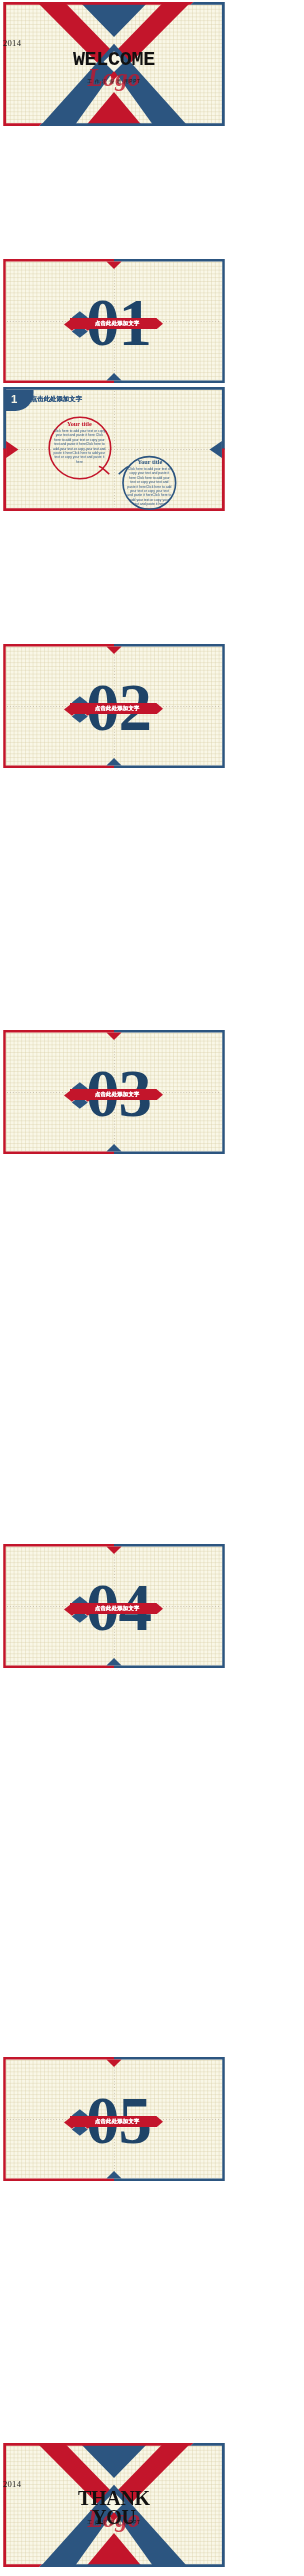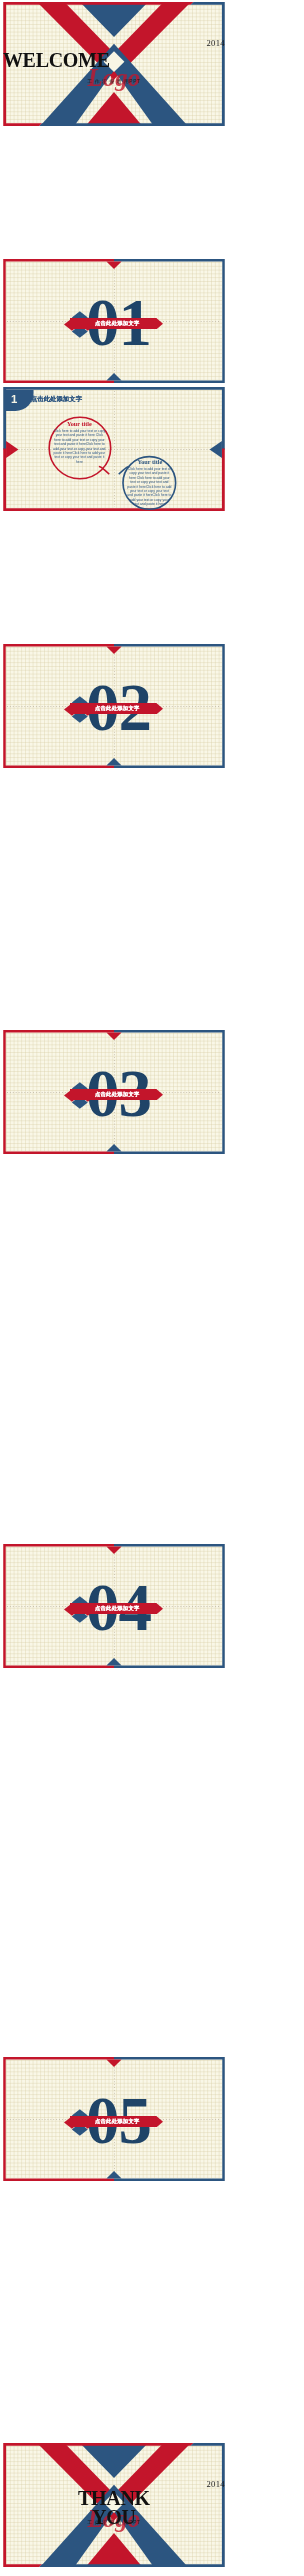--- a/index.html
+++ b/index.html
@@ -11,22 +11,22 @@
   background-image:linear-gradient(to right,rgba(219,209,170,.42) 1px,transparent 1px),
                    linear-gradient(to bottom,rgba(219,209,170,.42) 1px,transparent 1px);
   background-size:3.8px 3.8px;}
 svg{display:block;position:absolute;left:0;top:0;}
 .bd{position:absolute;left:0;top:0;}
 .dot-h{position:absolute;left:3.8px;right:3.8px;top:62px;height:1px;
   background-image:linear-gradient(to right,#b9b0a0 0 1px,transparent 1px 2.9px);background-size:2.9px 1px;opacity:.75;}
 .dot-v{position:absolute;top:3.8px;bottom:3.8px;left:111px;width:1px;
   background-image:linear-gradient(to bottom,#c3bba8 0 1px,transparent 1px 2.9px);background-size:1px 2.9px;opacity:.8;}
 
-.cov-year{position:absolute;left:0;right:0;top:36px;text-align:right;font-family:"Liberation Serif",serif;font-size:8.6px;color:#1c1c1c;letter-spacing:0.3px;}
-.cov-title{position:absolute;left:0;right:0;top:48px;font-family:Liberation Serif, serif;font-weight:700;font-size:20px;line-height:20px;color:#111;letter-spacing:-0.3px;}
+.cov-year{position:absolute;left:0;right:0;top:36px;text-align:left;font-family:"Liberation Serif",serif;font-size:8.6px;color:#1c1c1c;letter-spacing:0.3px;}
+.cov-title{position:absolute;left:0;right:0;top:48px;text-align:center;font-family:Liberation Mono, monospace;font-weight:700;font-size:20px;line-height:20px;color:#111;letter-spacing:-0.3px;}
 .cov-title2{position:absolute;left:0;right:0;top:46px;text-align:center;font-family:Liberation Serif, serif;font-weight:700;font-size:20px;line-height:19px;color:#111;letter-spacing:-0.3px;width:105px;margin:0 auto;}
 .cov-sub{position:absolute;left:0;right:0;top:76px;text-align:center;font-size:4.8px;color:#1a1a1a;letter-spacing:0.6px;}
 .cov-logo{position:absolute;left:0;right:0;top:62px;text-align:center;font-family:"Liberation Serif",serif;font-style:italic;font-weight:700;font-size:25px;color:rgba(195,21,43,.80);}
 
 .cjk{-webkit-text-stroke:0.5px currentColor;}
 .sec-num{position:absolute;left:83px;top:30px;font-family:"Liberation Serif",serif;font-weight:700;font-size:67px;line-height:67px;color:#1f4468;letter-spacing:-1px;}
 .sec-dia{left:61px;top:52px;}
 .sec-rib{left:67px;top:59px;}
 .sec-rib-t{position:absolute;left:92px;top:61px;width:76px;font-size:5.3px;line-height:7.6px;color:#fff;letter-spacing:0.3px;}
 

